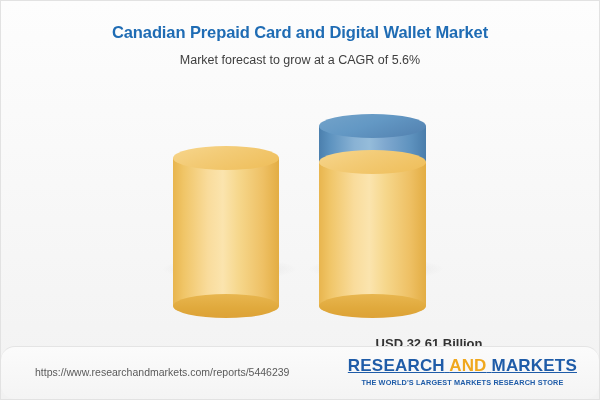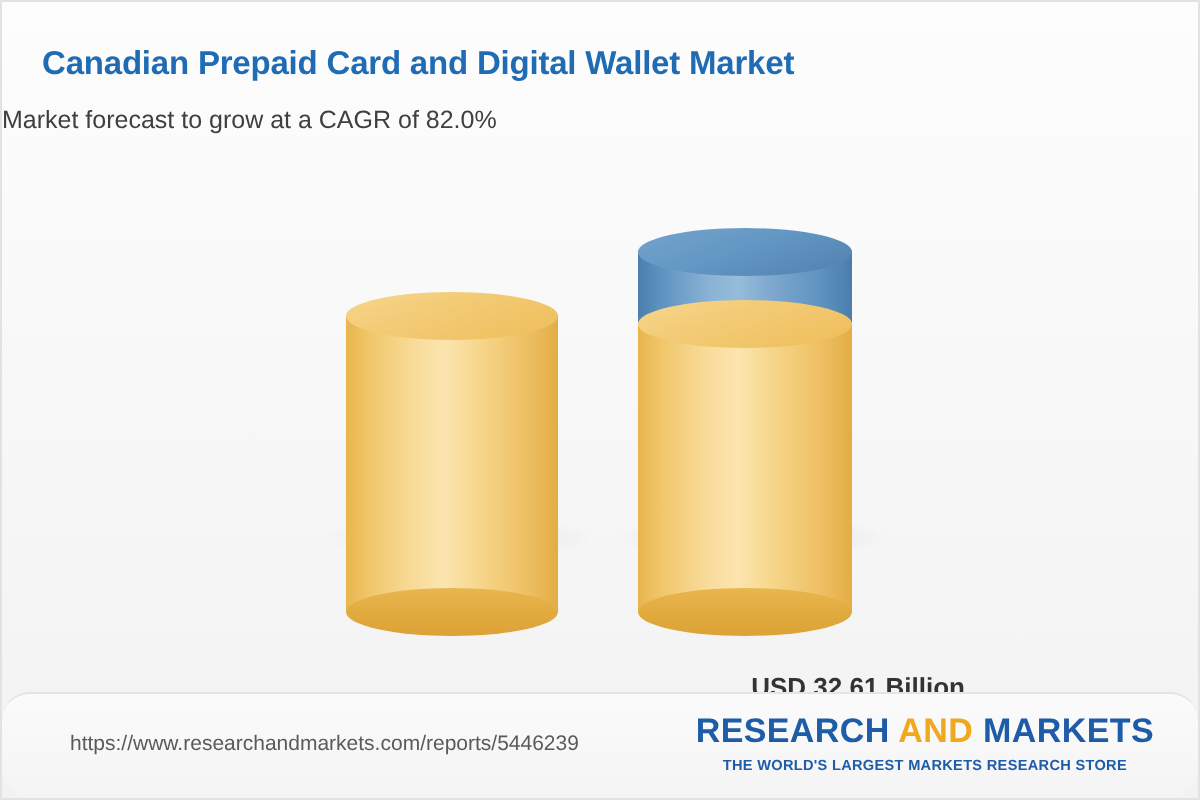--- a/index.html
+++ b/index.html
@@ -17,21 +17,21 @@
     box-sizing: border-box;
     background: linear-gradient(180deg, #fdfdfd 0%, #f7f7f7 55%, #f2f2f2 100%);
     border: 1px solid #e2e2e2;
     overflow: hidden;
   }
 
   
   .header {
     position: absolute;
     top: 0; left: 0; right: 0;
-    text-align: left;
+    text-align: center;
     padding-top: 22px;
   }
   .chart-title {
     font-size: 16.5px;
     font-weight: bold;
     color: #1f6cb4;
     letter-spacing: -0.1px;
     line-height: 1.1;
     margin: 0;
     padding: 0 20px;
@@ -171,40 +171,41 @@
     top: 10px;
     text-align: center;
   }
   .logo-main {
     font-size: 17px;
     font-weight: bold;
     color: #1f5ca8;
     letter-spacing: 0.2px;
     line-height: 1.05;
     white-space: nowrap;
+    text-decoration: underline;
   }
   .logo-main .logo-and { color: #f0a81e; }
   .logo-main span { display: inline; }
   .logo-tagline {
     font-size: 7.3px;
     font-weight: bold;
     color: #1f5ca8;
     letter-spacing: 0.15px;
     padding-top: 3px;
     white-space: nowrap;
   }
 </style>
 </head>
 <body>
 
 <div id="infographic">
 
   <div class="header">
     <div class="chart-title">Canadian Prepaid Card and Digital Wallet Market</div>
-    <div class="chart-subtitle">Market forecast to grow at a CAGR of 82.0%</div>
+    <div class="chart-subtitle">Market forecast to grow at a CAGR of 5.6%</div>
   </div>
 
   <div class="plot">
 
     <div class="bar-group g0">
       <div class="value-label">USD 26.26 Billion</div>
       <div class="cyl" style="height:160px;">
         <div class="cyl-shadow"></div>
         <div class="seg-yellow" style="top:12px; height:148px;"></div>
         <div class="cap cap-bottom-yellow" style="top:148px;"></div>

